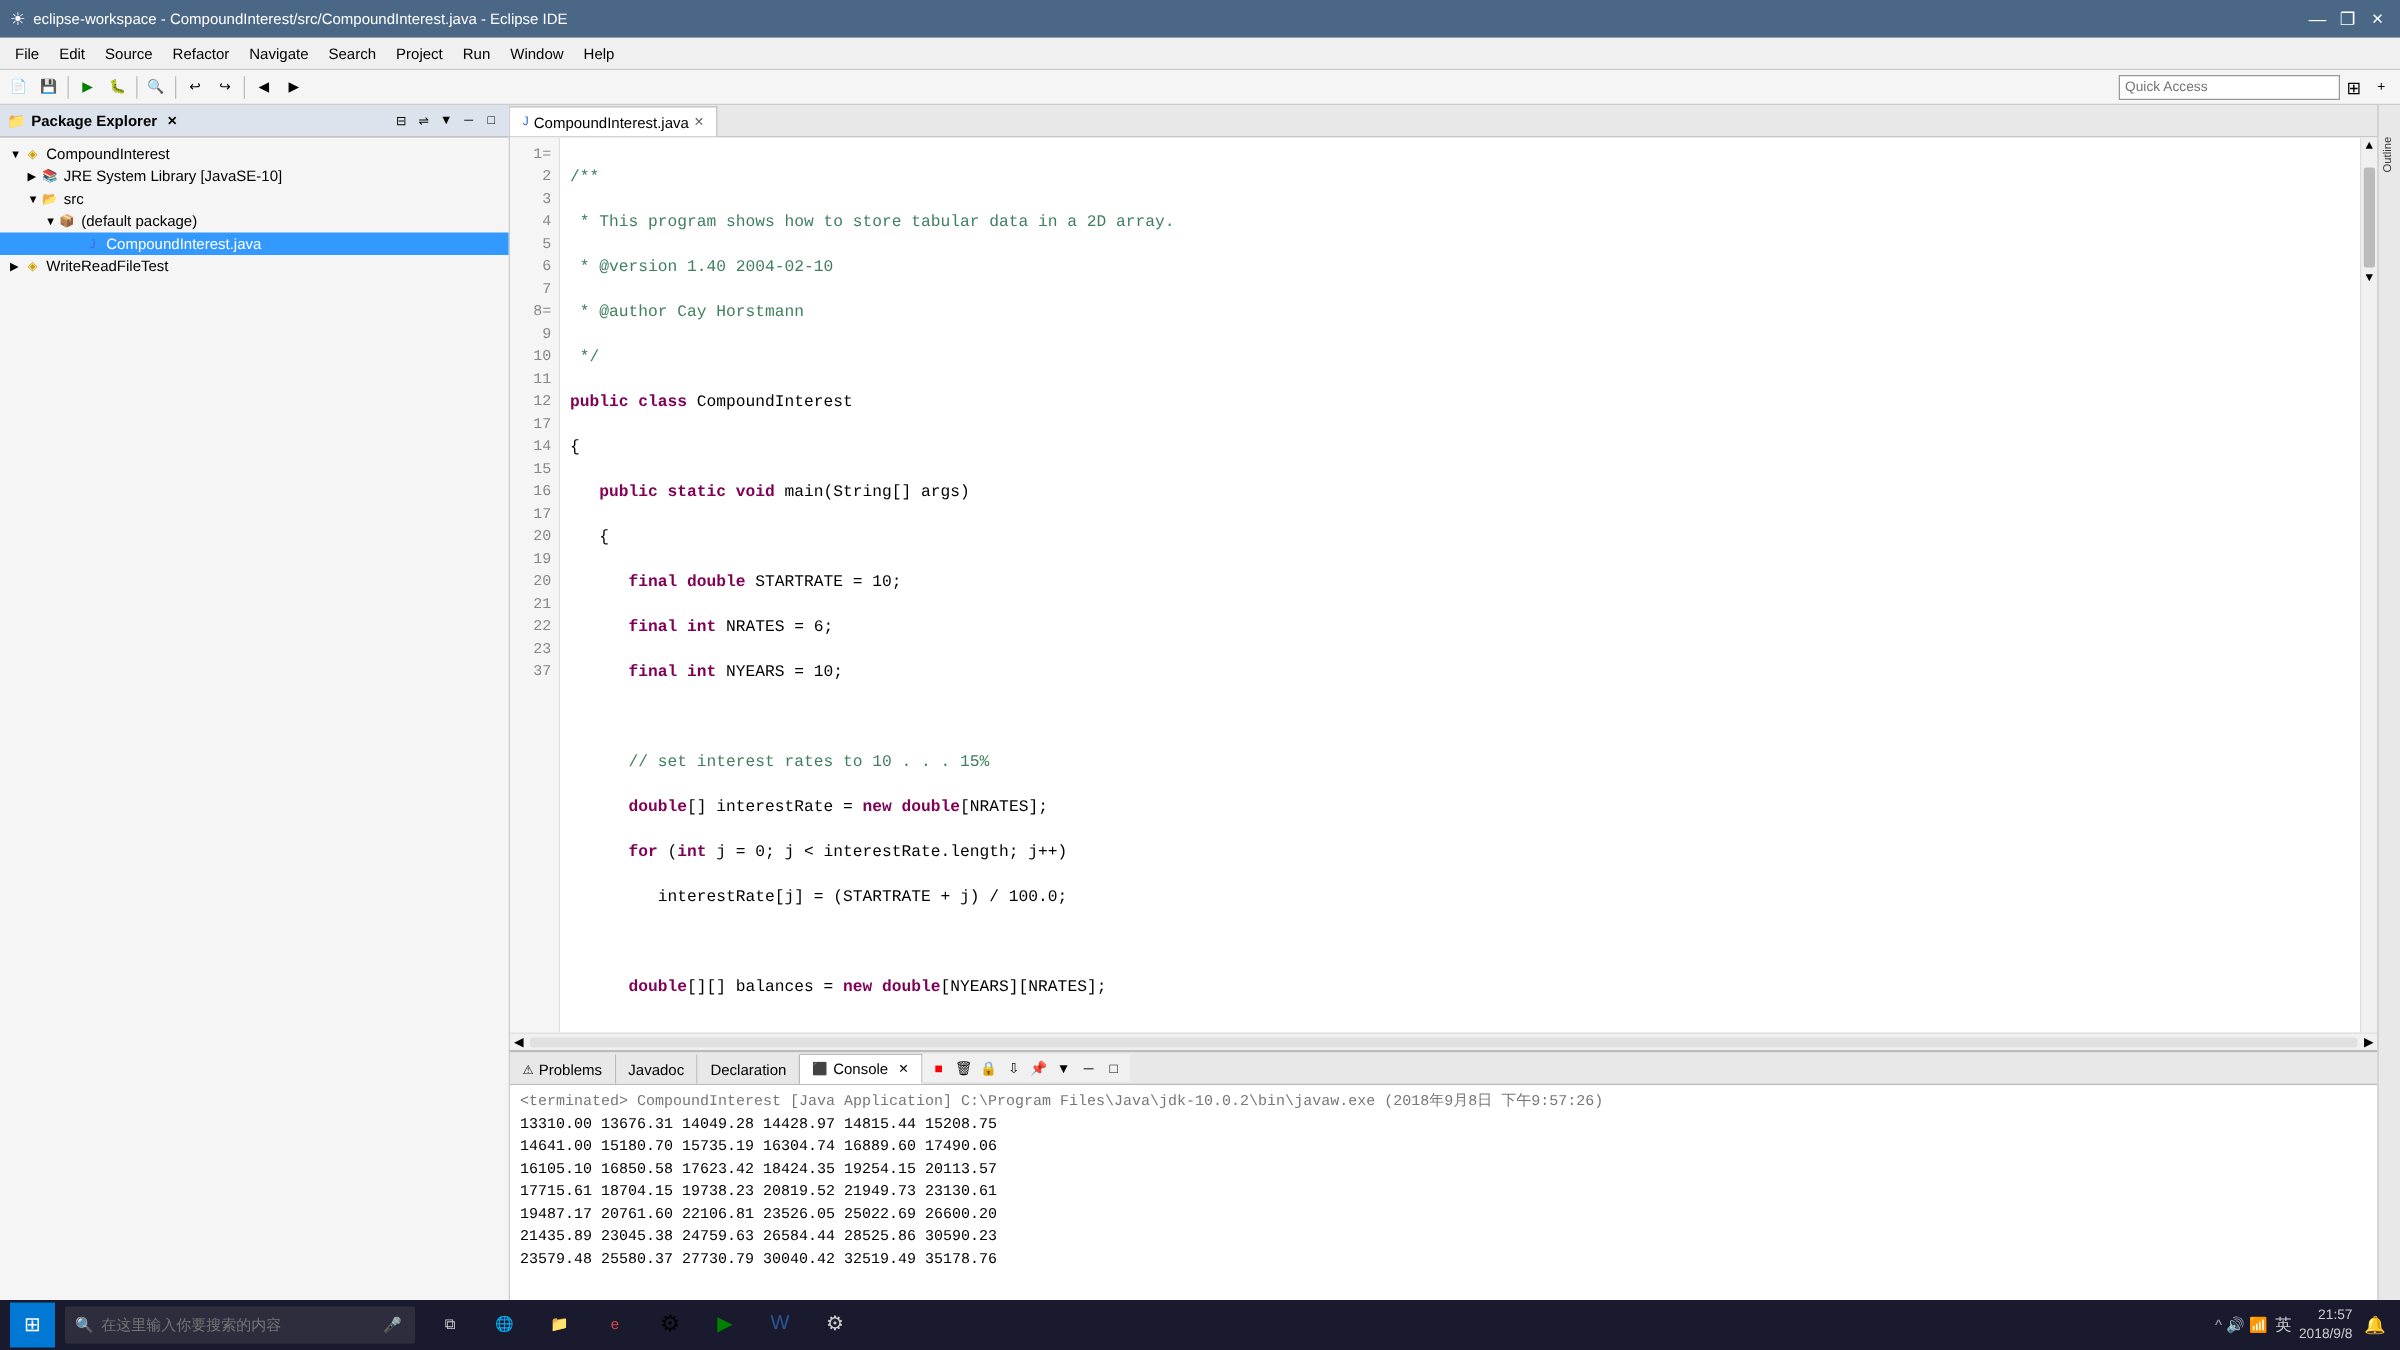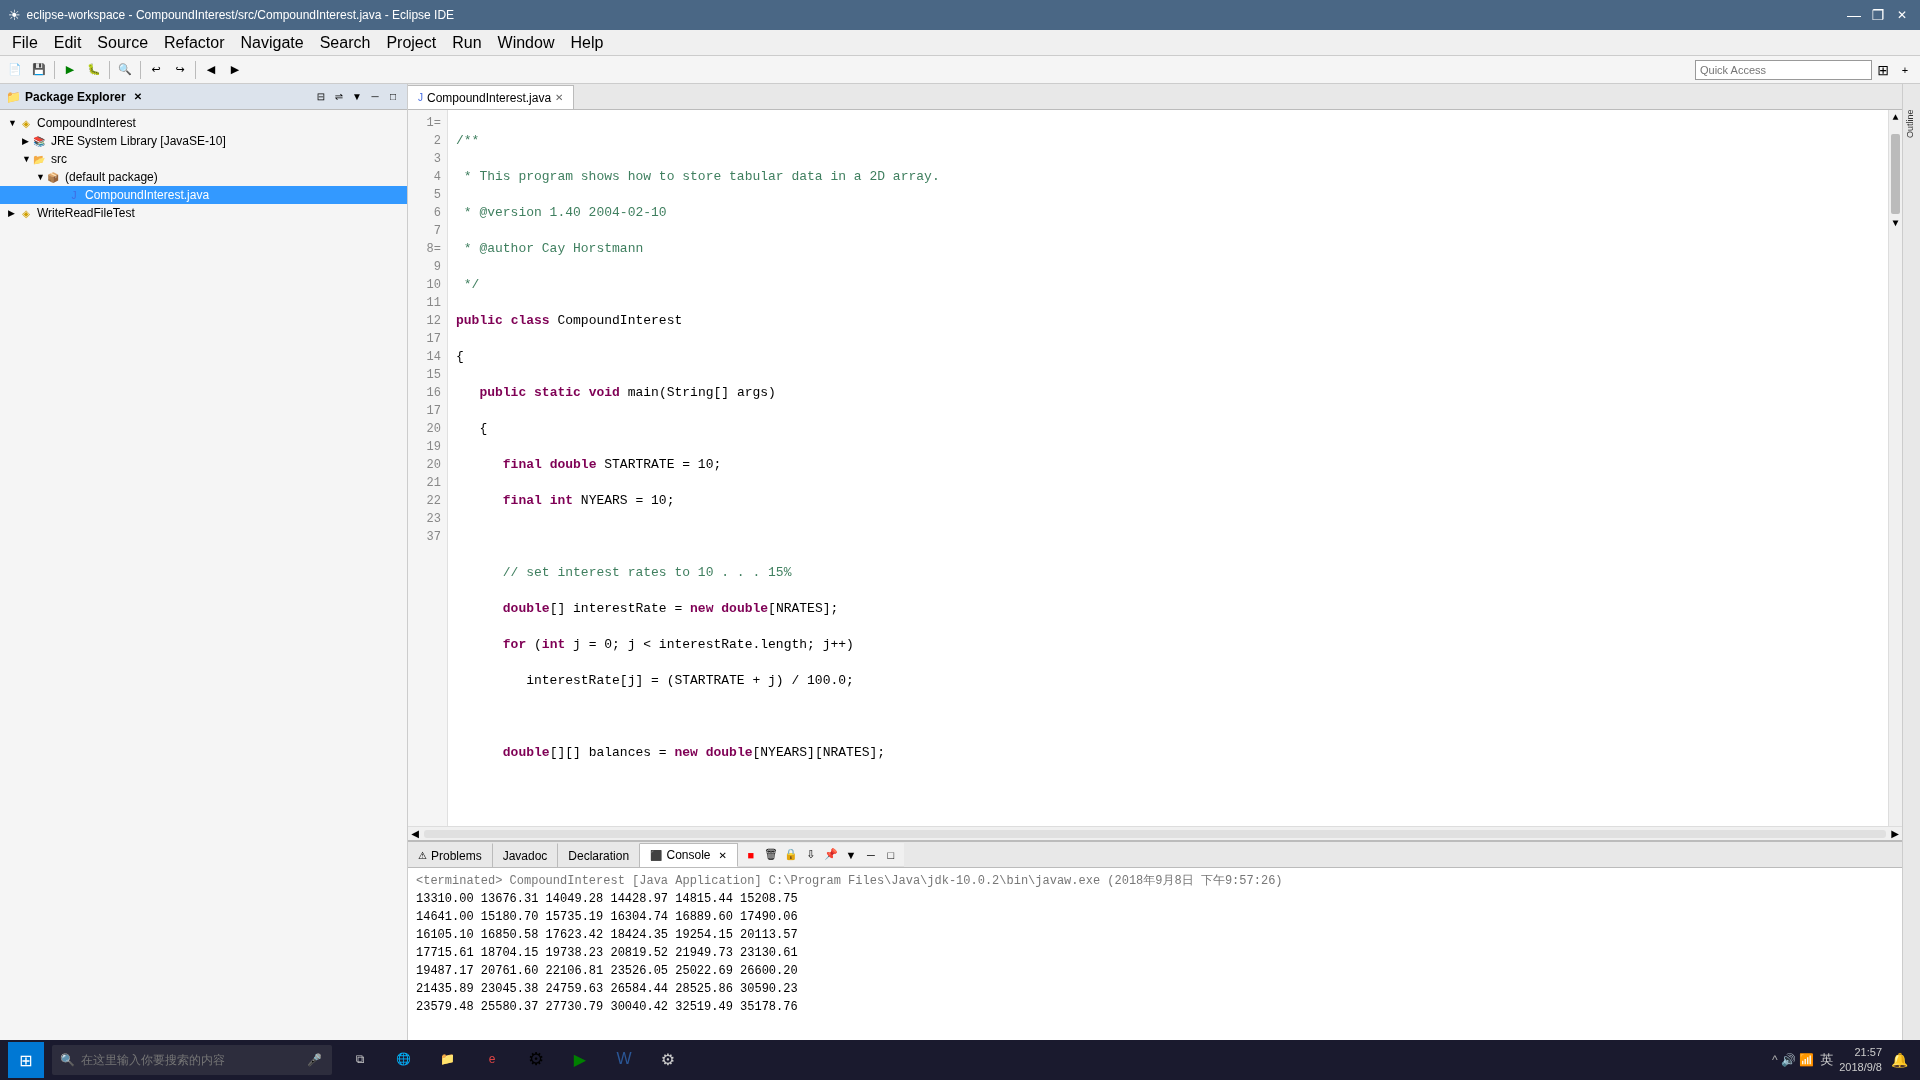--- a/index.html
+++ b/index.html
@@ -6,21 +6,21 @@
     body { font-family: 'Segoe UI', Arial, sans-serif; font-size: 12px; background: #3c3c3c; color: #000; width: 1920px; height: 1080px; overflow: hidden; }
 
     
     #titlebar { background: #4a6785; height: 30px; display: flex; align-items: center; justify-content: space-between; padding: 0 8px; color: #fff; font-size: 12px; }
     #titlebar .title { display: flex; align-items: center; gap: 6px; }
     #titlebar .controls { display: flex; gap: 4px; }
     #titlebar .controls span { width: 20px; height: 20px; display: flex; align-items: center; justify-content: center; cursor: pointer; font-size: 14px; color: #fff; }
 
     
     #menubar { background: #f0f0f0; height: 26px; display: flex; align-items: center; padding: 0 4px; border-bottom: 1px solid #ccc; }
-    #menubar span { padding: 2px 8px; cursor: pointer; font-size: 16px; }
+    #menubar span { padding: 2px 8px; cursor: pointer; font-size: 12px; }
 
     
     #toolbar { background: #f5f5f5; height: 28px; display: flex; align-items: center; padding: 0 4px; border-bottom: 1px solid #ccc; gap: 2px; }
     #toolbar .sep { width: 1px; height: 18px; background: #bbb; margin: 0 2px; }
     #toolbar .tbtn { width: 22px; height: 22px; display: flex; align-items: center; justify-content: center; cursor: pointer; border: 1px solid transparent; font-size: 11px; }
     #toolbar .qa-box { margin-left: auto; display: flex; align-items: center; }
     #toolbar .qa-box input { width: 177px; height: 20px; border: 1px solid #999; padding: 0 4px; font-size: 11px; }
 
     
     #main { display: flex; height: calc(1080px - 30px - 26px - 28px - 30px); }
@@ -253,20 +253,21 @@
 <div class="code-line"><span class="cm">/**</span></div>
 <div class="code-line"><span class="cm"> * This program shows how to store tabular data in a 2D array.</span></div>
 <div class="code-line"><span class="cm"> * @version 1.40 2004-02-10</span></div>
 <div class="code-line"><span class="cm"> * @author Cay Horstmann</span></div>
 <div class="code-line"><span class="cm"> */</span></div>
 <div class="code-line"><span class="kw">public</span> <span class="kw">class</span> <span style="color:#000;">CompoundInterest</span></div>
 <div class="code-line">{</div>
 <div class="code-line">   <span class="kw">public</span> <span class="kw">static</span> <span class="kw">void</span> main(String[] args)</div>
 <div class="code-line">   {</div>
 <div class="code-line">      <span class="kw">final</span> <span class="kw">double</span> STARTRATE = 10;</div>
+<div class="code-line">      <span class="kw">final</span> <span class="kw">int</span> NRATES = 6;</div>
 <div class="code-line">      <span class="kw">final</span> <span class="kw">int</span> NYEARS = 10;</div>
 <div class="code-line"></div>
 <div class="code-line">      <span class="cm">// set interest rates to 10 . . . 15%</span></div>
 <div class="code-line">      <span class="kw">double</span>[] interestRate = <span class="kw">new</span> <span class="kw">double</span>[NRATES];</div>
 <div class="code-line">      <span class="kw">for</span> (<span class="kw">int</span> j = 0; j &lt; interestRate.length; j++)</div>
 <div class="code-line">         interestRate[j] = (STARTRATE + j) / 100.0;</div>
 <div class="code-line"></div>
 <div class="code-line">      <span class="kw">double</span>[][] balances = <span class="kw">new</span> <span class="kw">double</span>[NYEARS][NRATES];</div>
 <div class="code-line"></div>
 

